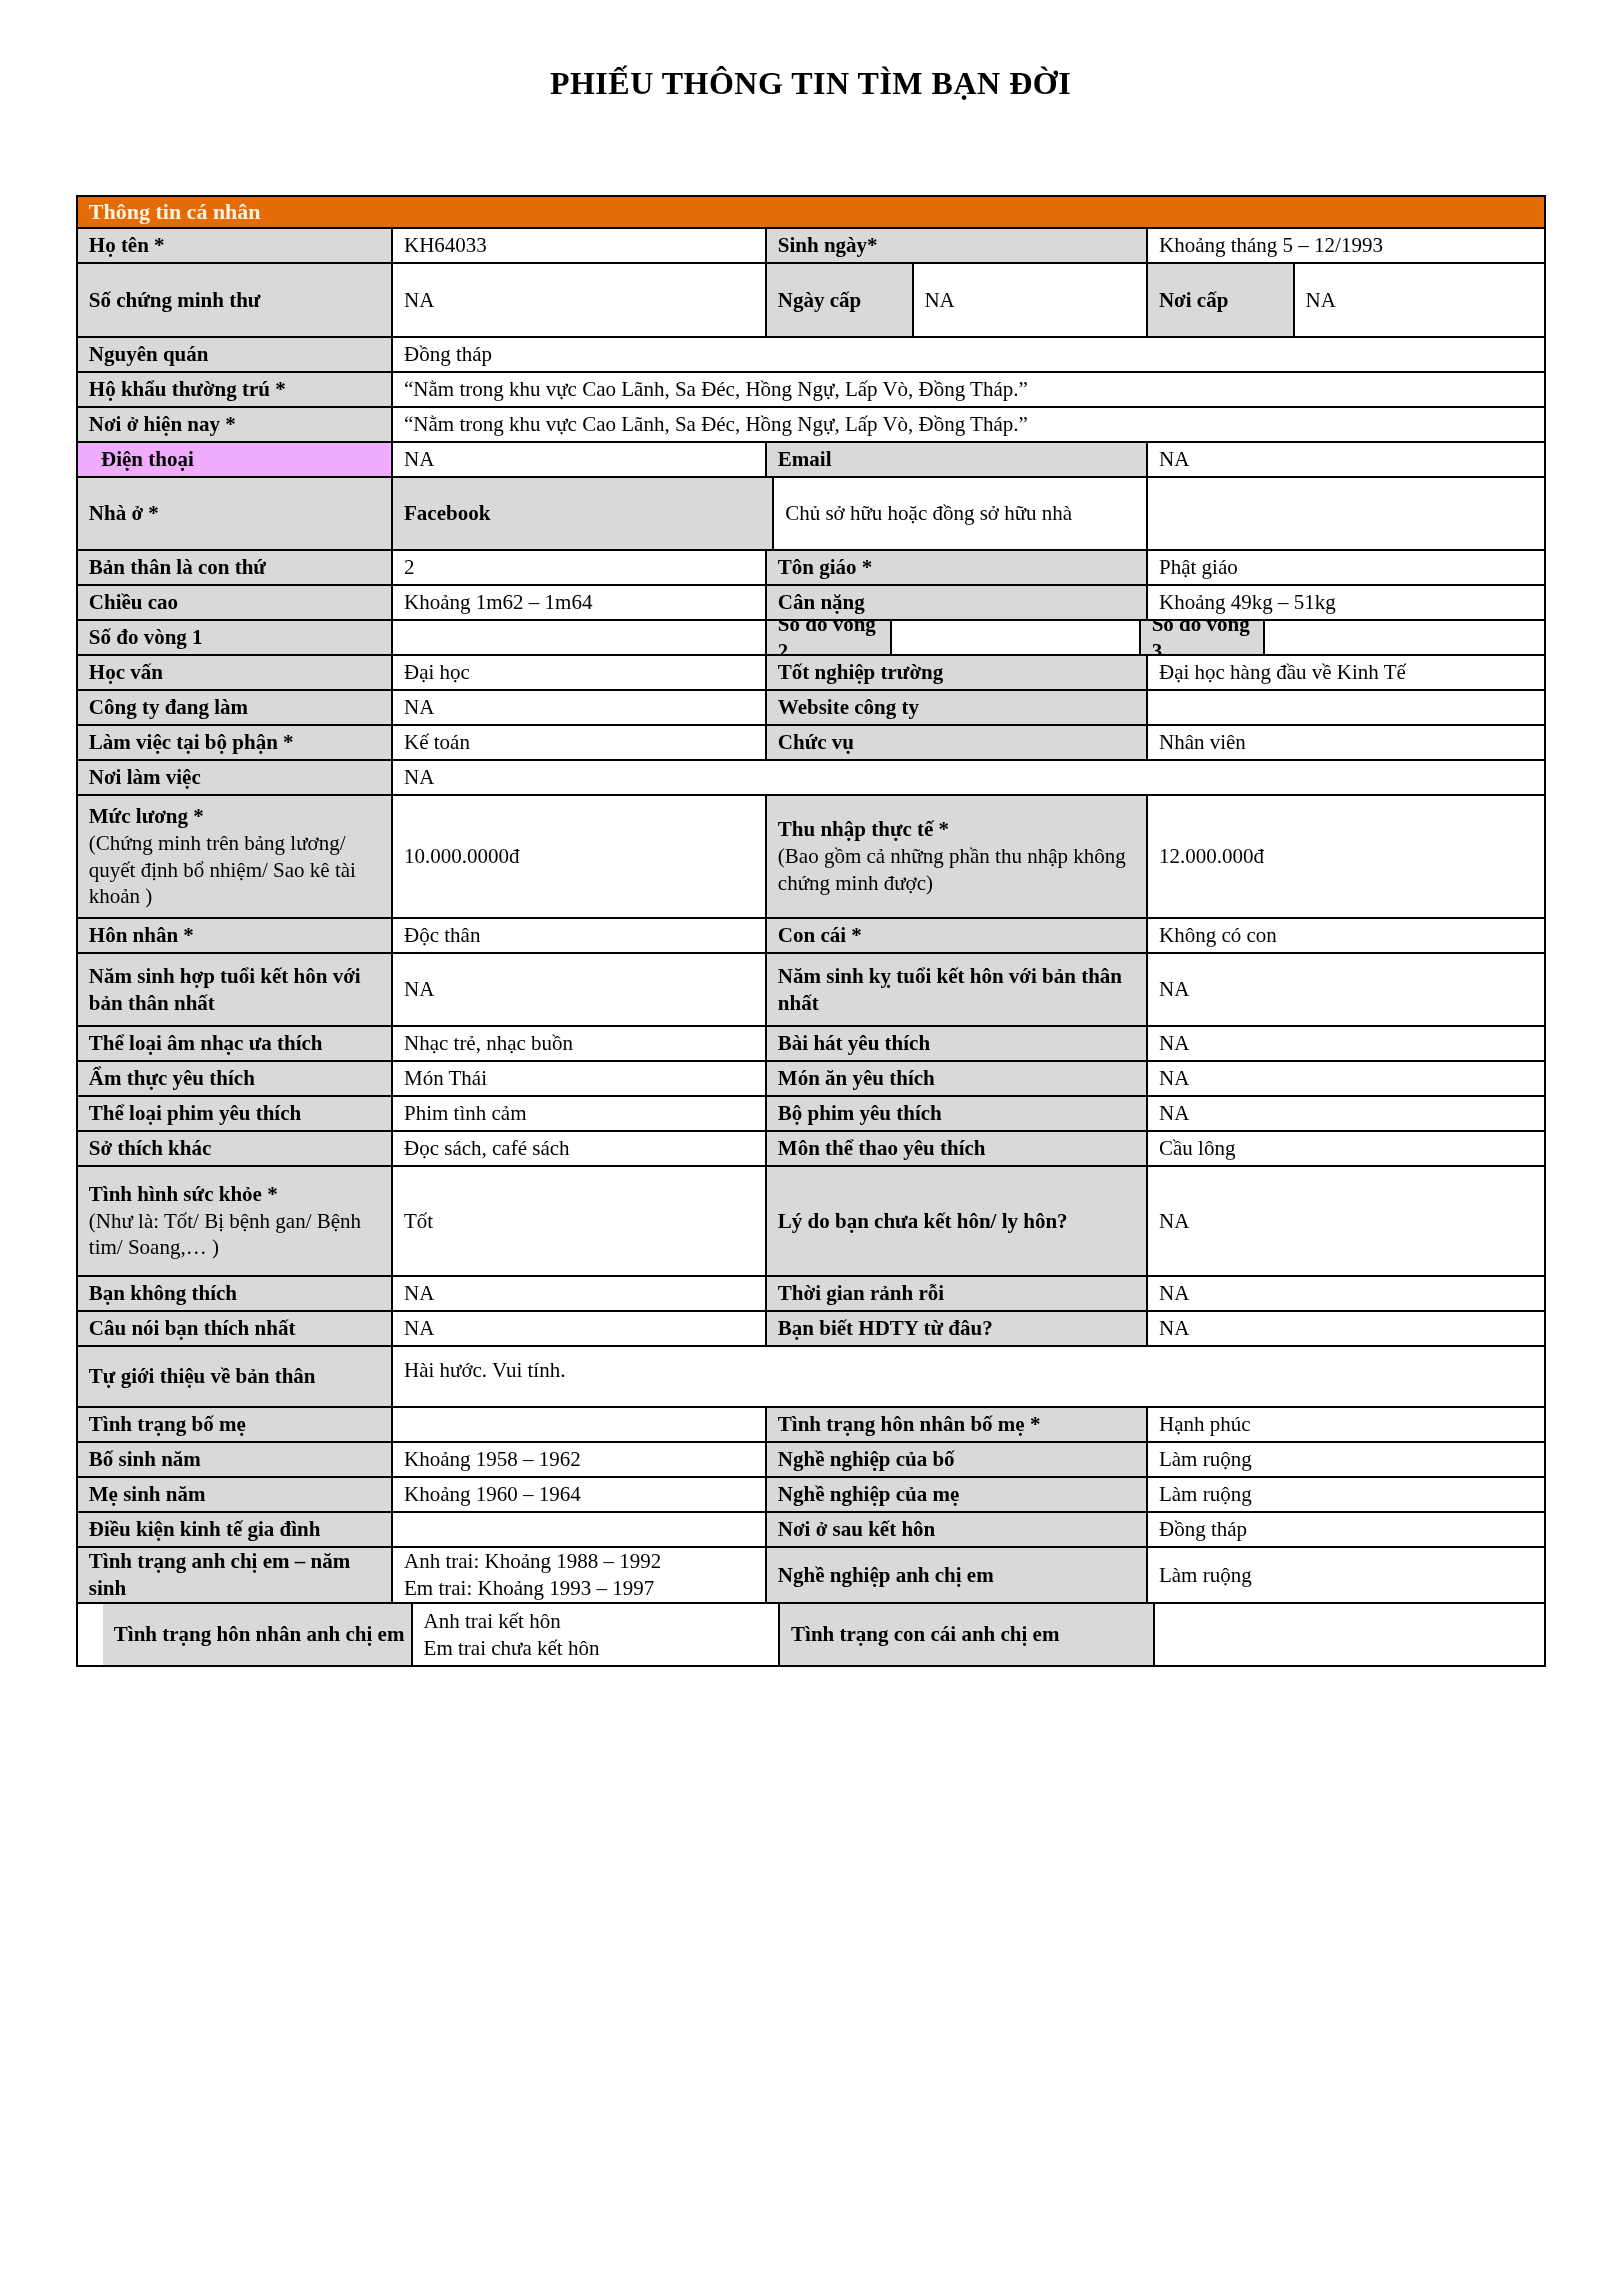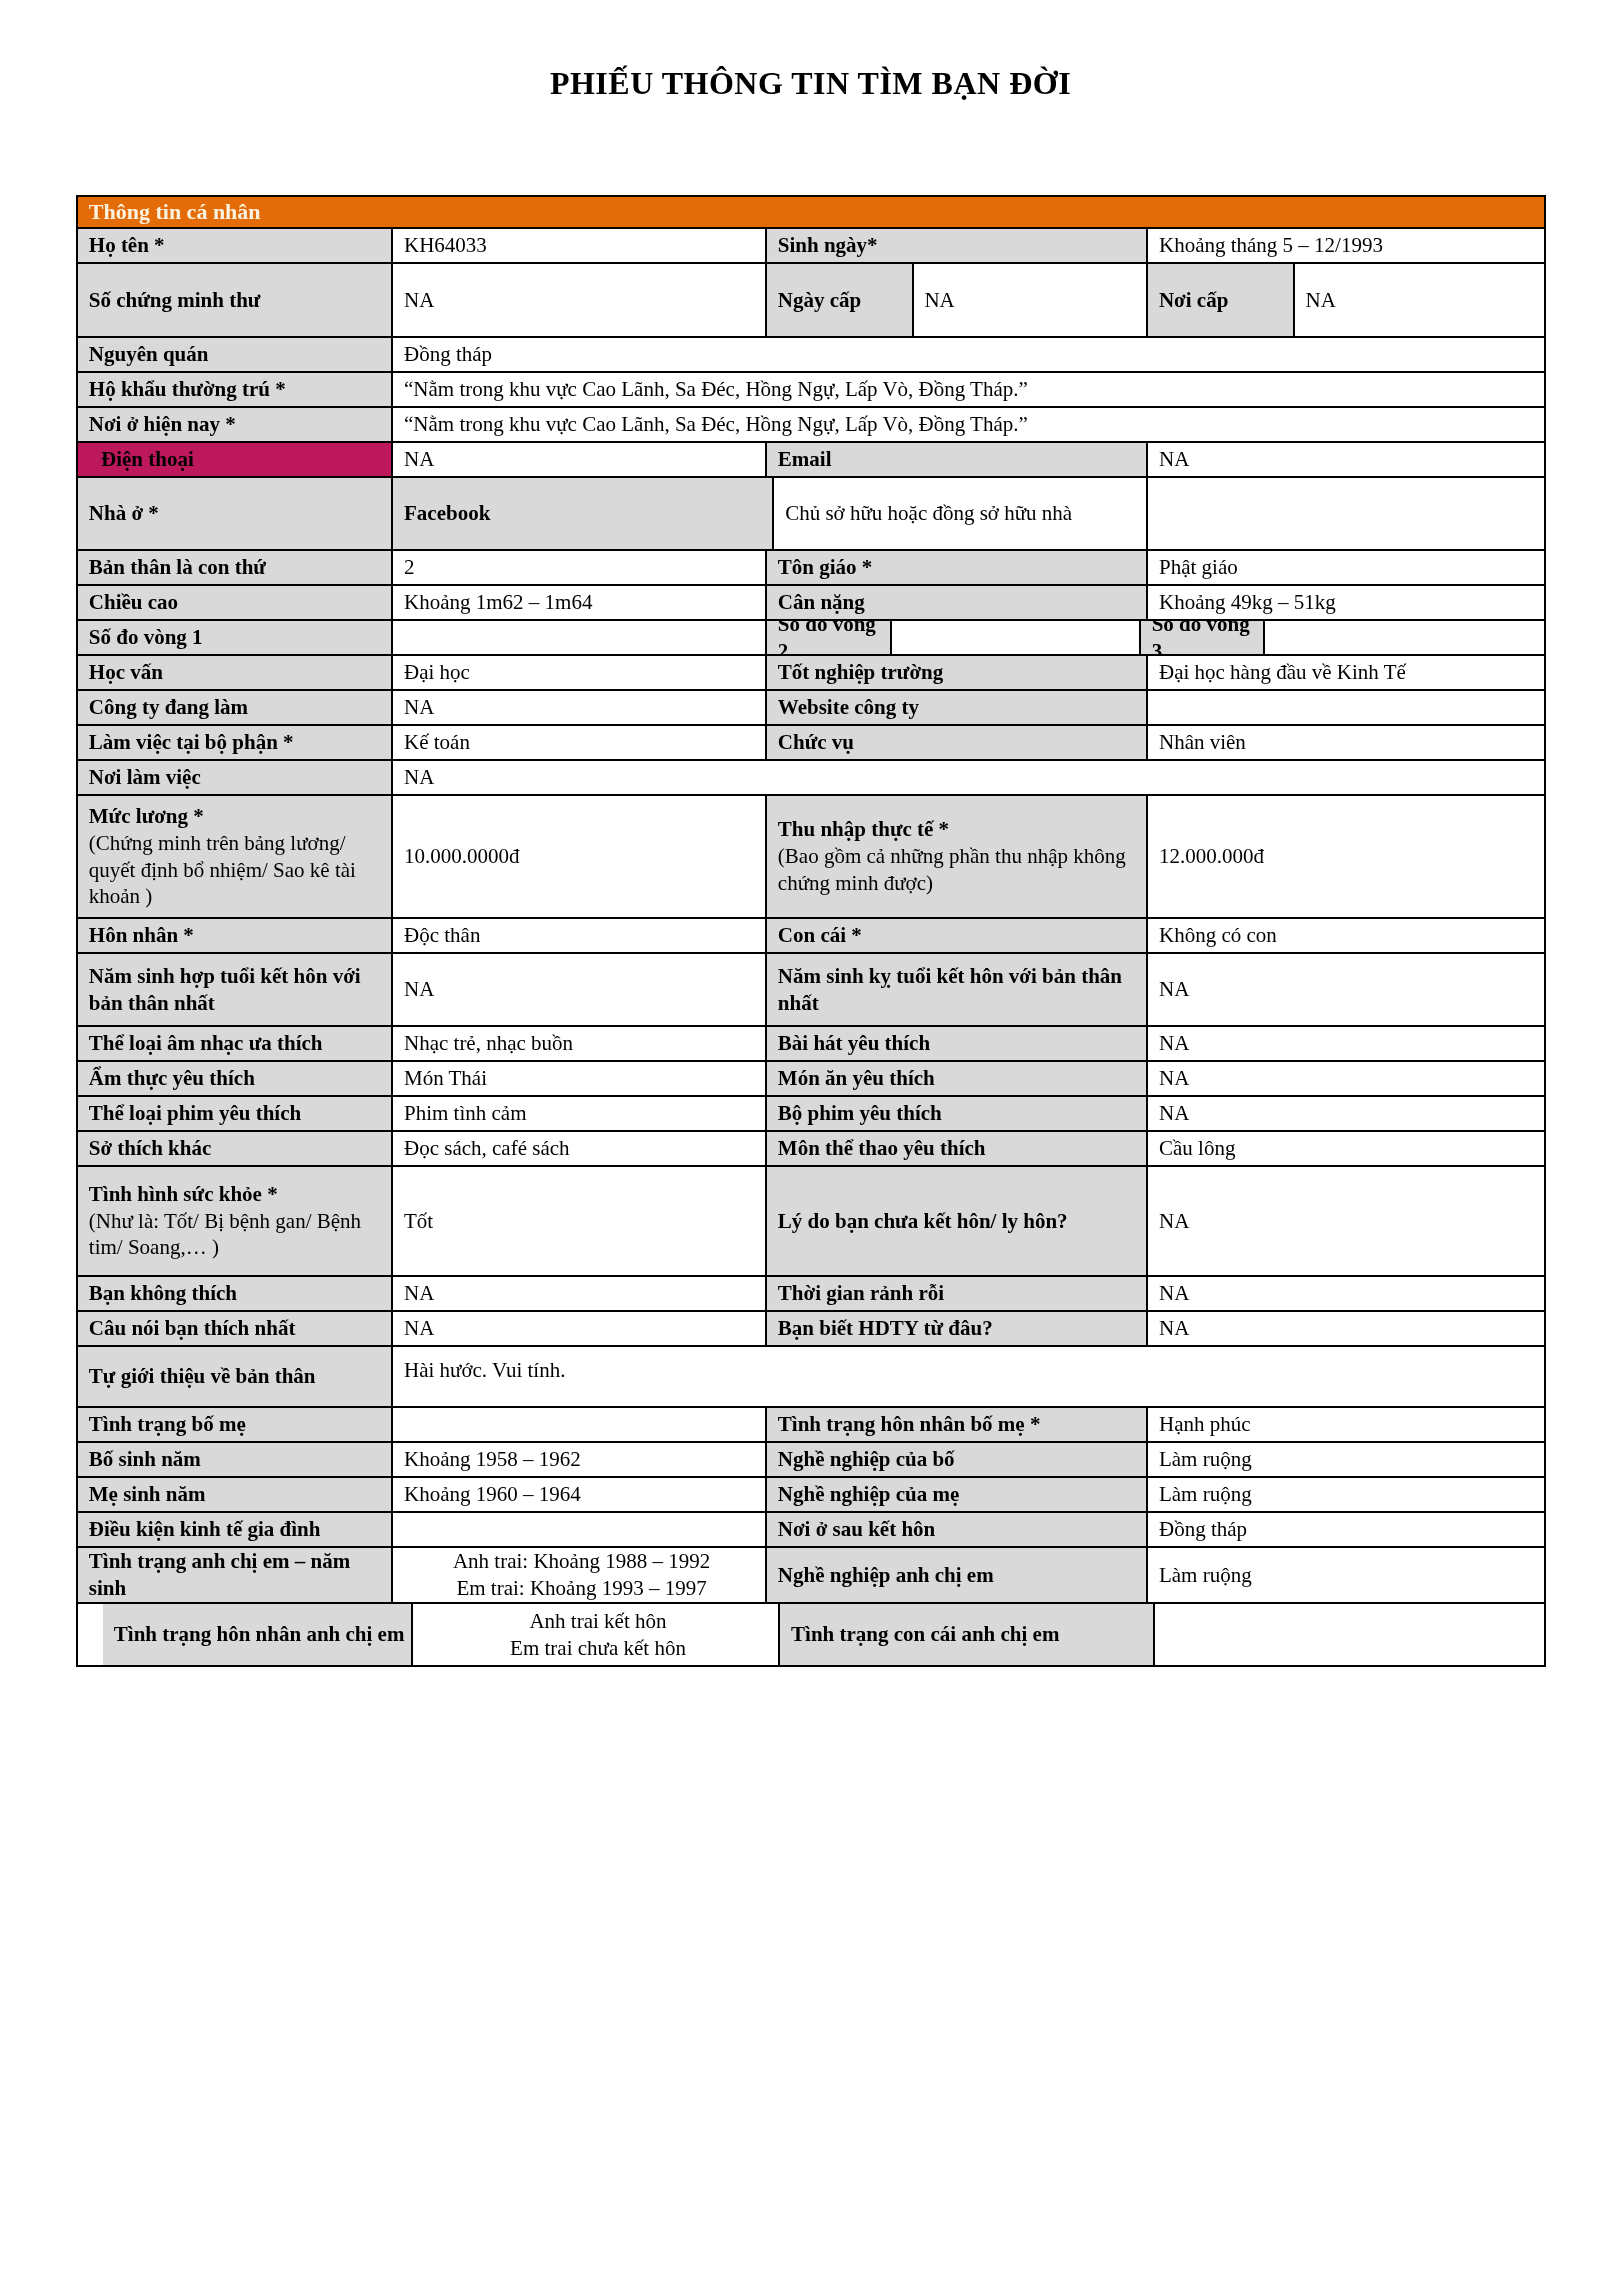--- a/index.html
+++ b/index.html
@@ -46,21 +46,21 @@
     border-right: 2px solid #000000;
     font-size: 21px;
     line-height: 1.28;
     overflow: hidden;
   }
   .cell:last-child { border-right: none; }
   .cell.label { font-weight: bold; }
   .cell.value { background: #ffffff; }
   .cell .sub { font-weight: normal; display: block; }
   .cell.vtop { justify-content: flex-start; padding-top: 10px; }
-  .line { display: block; text-align: center; }
+  .line { display: block; }
 </style>
 </head>
 <body>
 
 <div class="page">
   <div class="doc-title">PHIẾU THÔNG TIN TÌM BẠN ĐỜI</div>
   <div class="info-table">
       <div class="section-row" style="background: rgb(227, 108, 9); color: rgb(251, 242, 223);">Thông tin cá nhân</div>
       <div class="t-row" style="height: 35px;">
         <div class="cell label" style="width: 21.5%; background: rgb(217, 217, 217);">
@@ -114,21 +114,21 @@
       </div>
       <div class="t-row" style="height: 35px;">
         <div class="cell label" style="width: 21.5%; background: rgb(217, 217, 217);">
           <span class="main">Nơi ở hiện nay *</span>
         </div>
         <div class="cell value" style="width: 78.5%;">
           <span class="main">“Nằm trong khu vực Cao Lãnh, Sa Đéc, Hồng Ngự, Lấp Vò, Đồng Tháp.”</span>
         </div>
       </div>
       <div class="t-row" style="height: 35px;">
-        <div class="cell label" style="width: 21.5%; background: #be185d; padding-left: 23px;">
+        <div class="cell label" style="width: 21.5%; background: #f0abfc; padding-left: 23px;">
           <span class="main">Điện thoại</span>
         </div>
         <div class="cell value" style="width: 25.5%;">
           <span class="main">NA</span>
         </div>
         <div class="cell label" style="width: 26%; background: rgb(217, 217, 217);">
           <span class="main">Email</span>
         </div>
         <div class="cell value" style="width: 27%;">
           <span class="main">NA</span>

